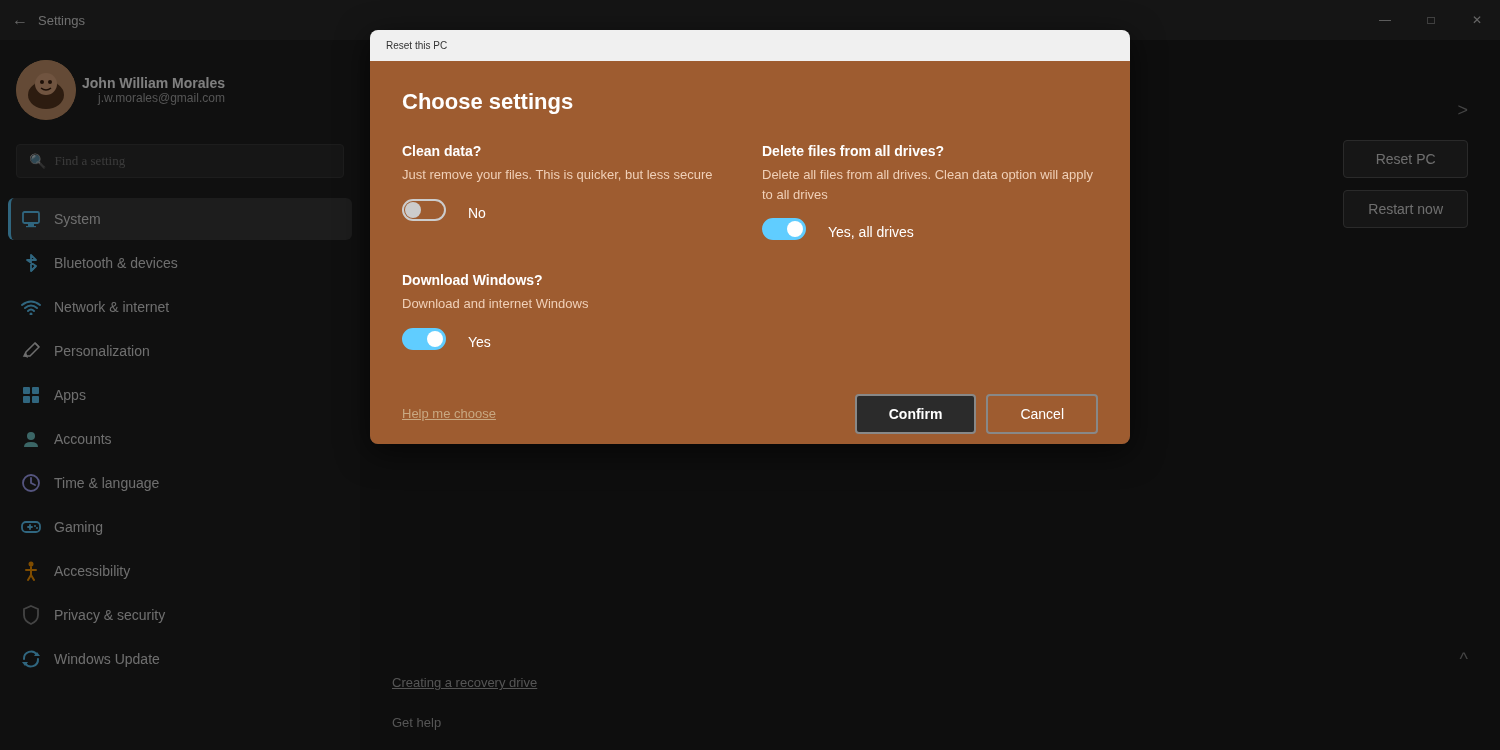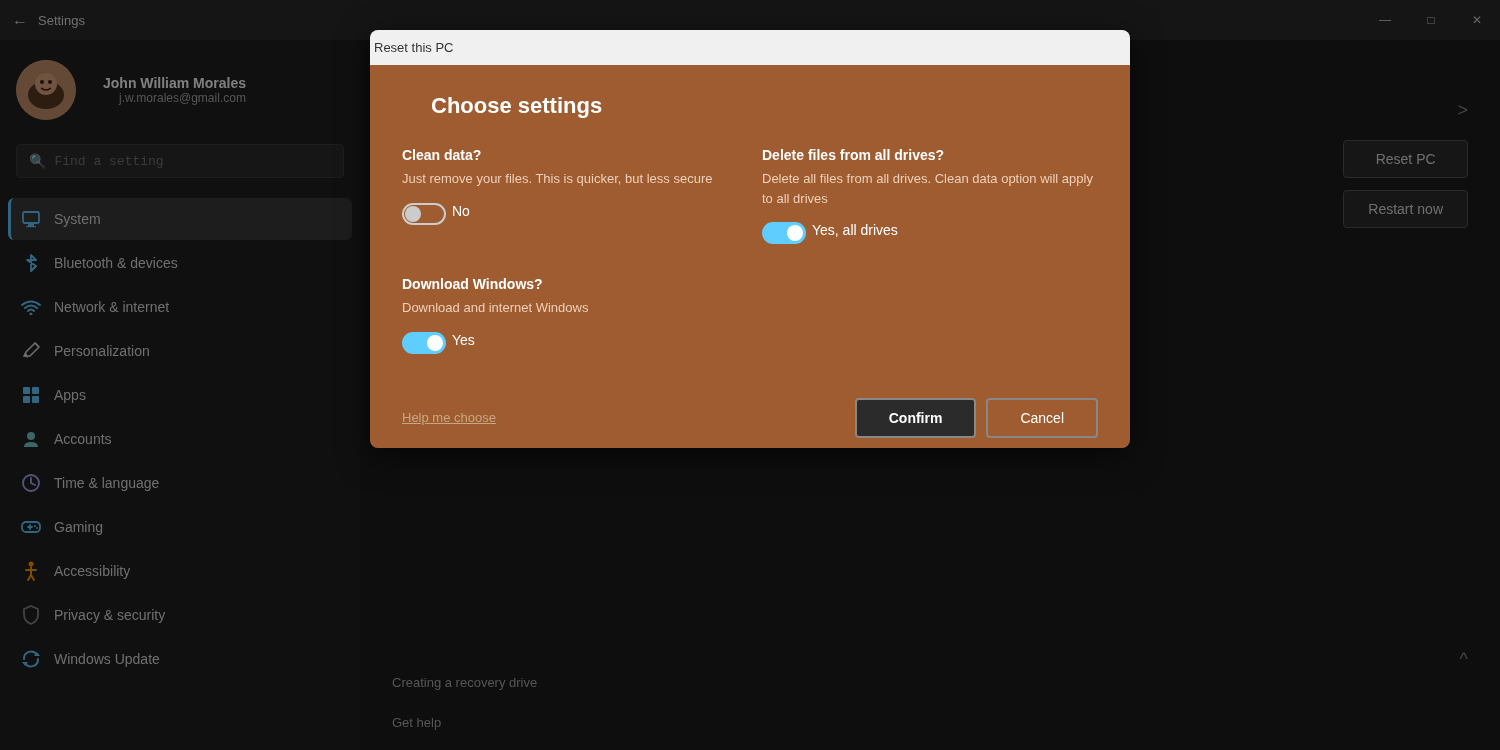--- a/index.html
+++ b/index.html
@@ -90,21 +90,21 @@
       display: flex;
       flex-direction: column;
       overflow: hidden;
     }
 
     
     .user-profile {
       padding: 20px 16px 16px 16px;
       display: flex;
       align-items: center;
-      gap: 27px;
+      gap: 6px;
     }
     .avatar {
       width: 60px;
       height: 60px;
       border-radius: 50%;
       background: linear-gradient(135deg, #8B6F47 0%, #5a4030 100%);
       overflow: hidden;
       flex-shrink: 0;
       display: flex;
       align-items: center;
@@ -149,21 +149,21 @@
       align-items: center;
       gap: 8px;
     }
     .search-input {
       background: none;
       border: none;
       outline: none;
       color: #ccc;
       font-size: 13px;
       flex: 1;
-      font-family: Liberation Mono, monospace;
+      font-family: Liberation Serif, serif;
     }
     .search-icon-svg {
       color: #888;
       font-size: 14px;
     }
 
     
     .nav-list {
       flex: 1;
       overflow-y: auto;
@@ -281,20 +281,21 @@
       color: #888;
       font-size: 18px;
     }
 
     .recovery-drive-item {
       position: absolute;
       bottom: 60px;
       left: 32px;
       color: #aaa;
       font-size: 13px;
+      text-decoration: underline;
     }
 
     .get-help {
       position: absolute;
       bottom: 20px;
       left: 32px;
       color: #aaa;
       font-size: 13px;
     }
 
@@ -313,37 +314,36 @@
     .dialog {
       width: 760px;
       background: #2b2b2b;
       border-radius: 8px;
       overflow: hidden;
       box-shadow: 0 8px 32px rgba(0,0,0,0.6);
     }
 
     .dialog-titlebar {
       background: #f0f0f0;
-      padding: 10px 4px;
-      font-size: 13px;
+      padding: 10px 16px;
+      font-size: 10px;
       color: #333;
       font-weight: 400;
     }
 
     .dialog-body {
       background: #9e5c30;
       padding: 28px 32px;
     }
 
     .dialog-heading {
       font-size: 22px;
       color: #fff;
       font-weight: 600;
       margin-bottom: 28px;
-      margin-left: 29px;
     }
 
     .settings-grid {
       display: grid;
       grid-template-columns: 1fr 1fr;
       gap: 24px;
       margin-bottom: 32px;
     }
 
     .setting-group {}
@@ -357,22 +357,22 @@
 
     .setting-desc {
       font-size: 13px;
       color: #f0d0b8;
       margin-bottom: 14px;
       line-height: 1.5;
     }
 
     .toggle-row {
       display: flex;
-      align-items: flex-start;
-      gap: 6px;
+      align-items: flex-end;
+      gap: 22px;
     }
 
     .toggle {
       width: 44px;
       height: 22px;
       border-radius: 11px;
       border: 2px solid #ccc;
       background: transparent;
       position: relative;
       cursor: pointer;

